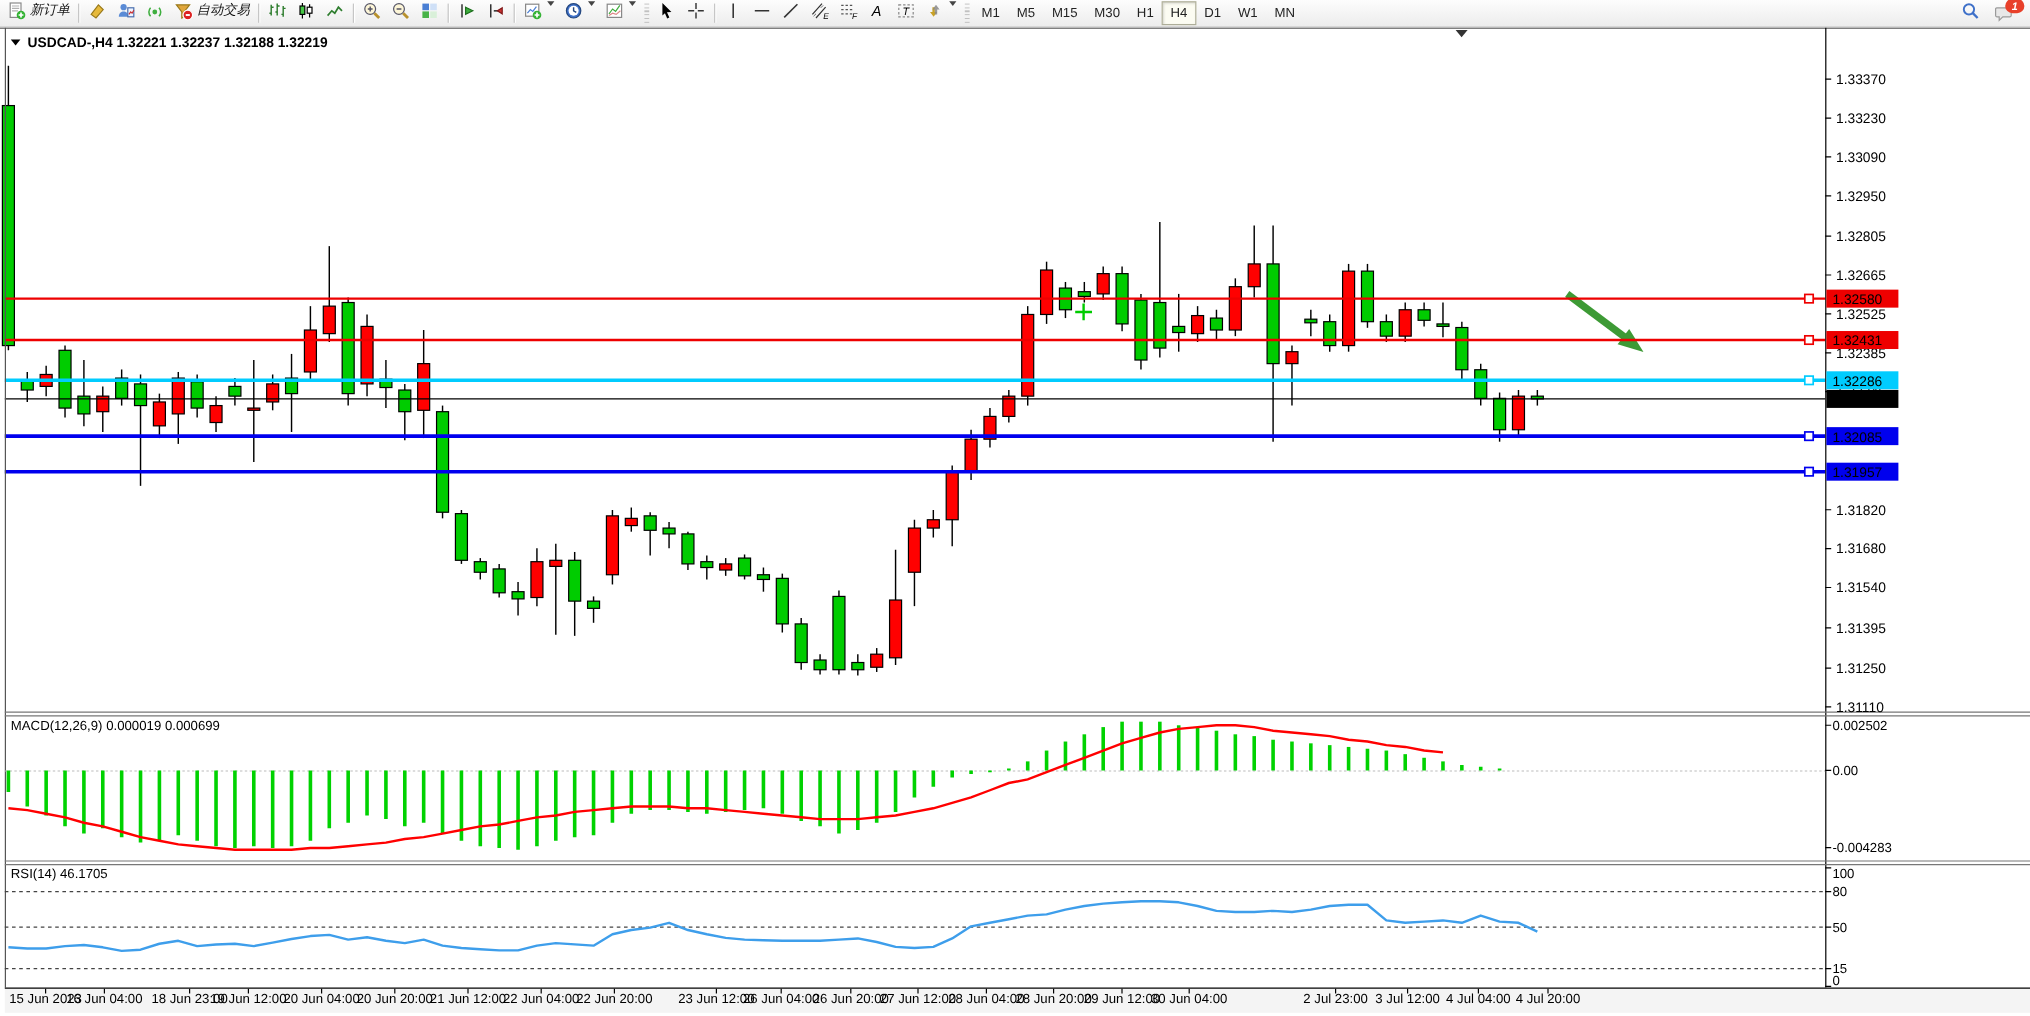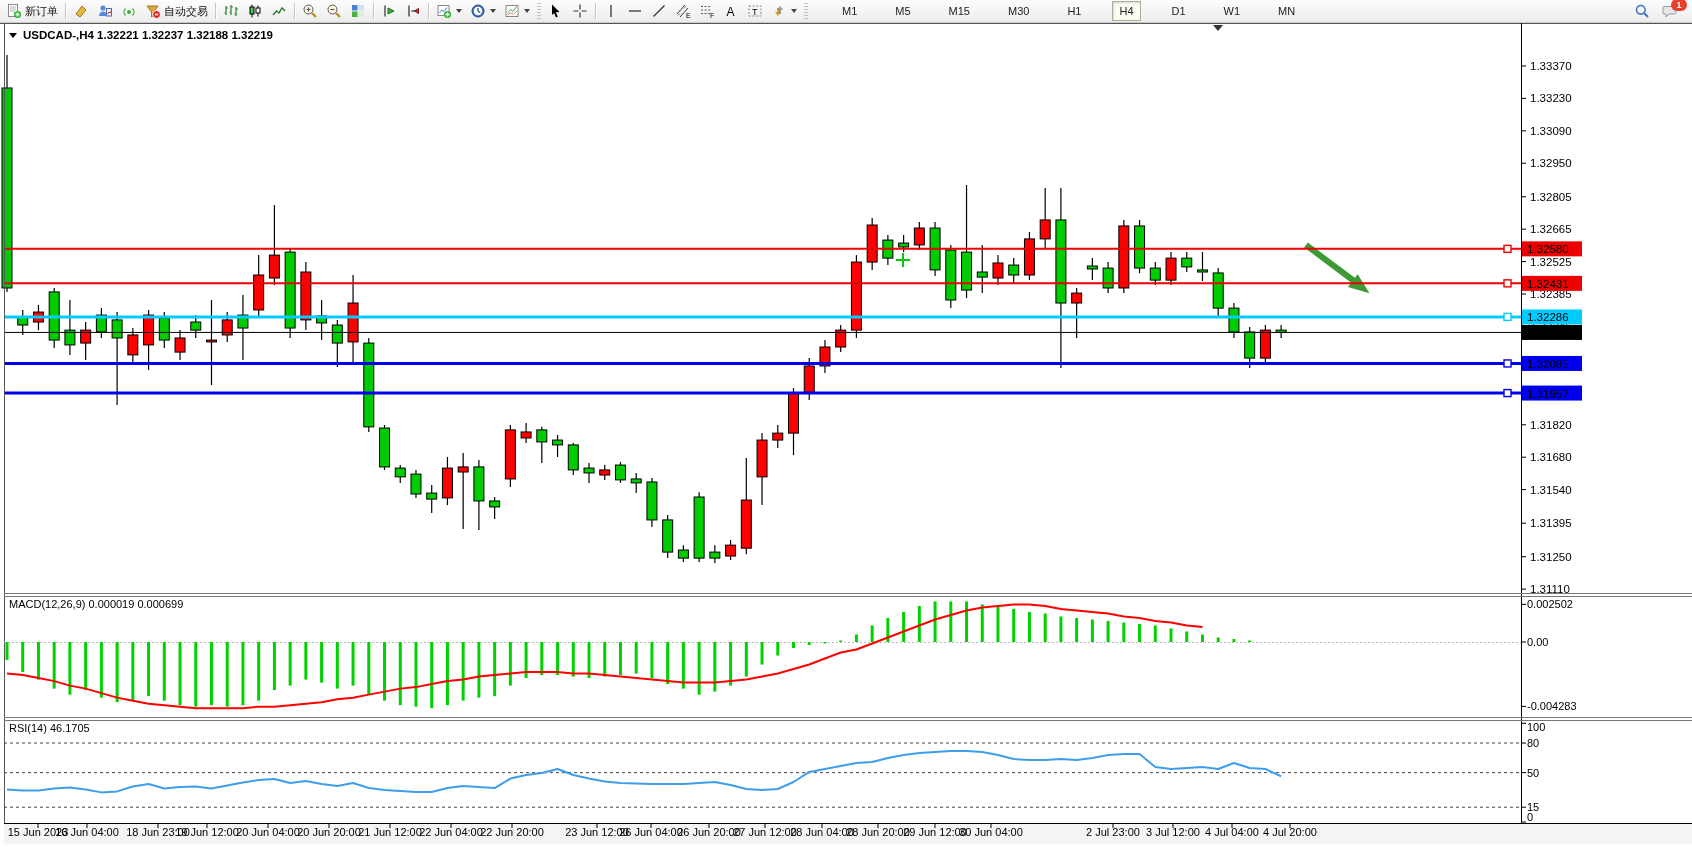--- a/index.html
+++ b/index.html
@@ -1,24 +1,24 @@
 <!DOCTYPE html>
 <html><head>
 <meta charset="utf-8">
 <style>
   html,body{margin:0;padding:0;}
   body{width:1692px;height:847px;background:#e9e9e9;font-family:"Liberation Sans",sans-serif;position:relative;overflow:hidden;-webkit-font-smoothing:antialiased;}
   
   #toolbar{position:absolute;left:0;top:0;width:1692px;height:23px;background:linear-gradient(#fdfdfd,#ececec);border-bottom:1px solid #c9c9c9;display:flex;align-items:center;padding:0 2px;box-sizing:border-box;z-index:5;}
-  .tbtn{height:20px;display:inline-flex;align-items:center;gap:3px;padding:0 3px;border:1px solid transparent;border-radius:2px;font-size:11px;color:#111;cursor:default;}
+  .tbtn{height:20px;display:inline-flex;align-items:flex-start;gap:3px;padding:0 3px;border:1px solid transparent;border-radius:2px;font-size:11px;color:#111;cursor:default;font-style:italic;}
   .tsep{width:1px;height:16px;background:#c6c6c6;margin:0 3px;box-shadow:1px 0 0 #fff;}
   .grip{width:4px;height:16px;margin:0 3px;background-image:repeating-linear-gradient(#aaa 0 1px,transparent 1px 3px);background-size:1px 100%;background-repeat:repeat-x;opacity:.7;}
   .caret{width:0;height:0;border-left:3px solid transparent;border-right:3px solid transparent;border-top:4px solid #444;margin-left:1px;}
   .icon16{width:16px;height:16px;display:block;}
-  .tf{padding:0 6px;height:18px;display:inline-flex;align-items:center;font-size:11px;color:#222;border:1px solid transparent;margin-left:24px;}
+  .tf{padding:0 6px;height:18px;display:inline-flex;align-items:center;font-size:11px;color:#222;border:1px solid transparent;}
   .tf.active{background:#fcfcf2;border:1px solid #adad98;box-shadow:inset 1px 1px 2px rgba(0,0,0,.15);}
   #right-tools{margin-left:auto;display:flex;align-items:center;gap:4px;padding-right:6px;}
   .badge-red{position:absolute;right:-4px;top:-4px;background:#e8402a;color:#fff;font-size:9px;min-width:12px;height:12px;border-radius:7px;display:flex;align-items:center;justify-content:center;padding:0 2px;font-weight:bold;}
   .chat-wrap{position:relative;width:18px;height:16px;}
   
   #chart-svg{position:absolute;left:0;top:0;z-index:1;}
   svg{font-family:"Liberation Sans",sans-serif;}
   text{fill:#000;}
 </style>
 </head>

